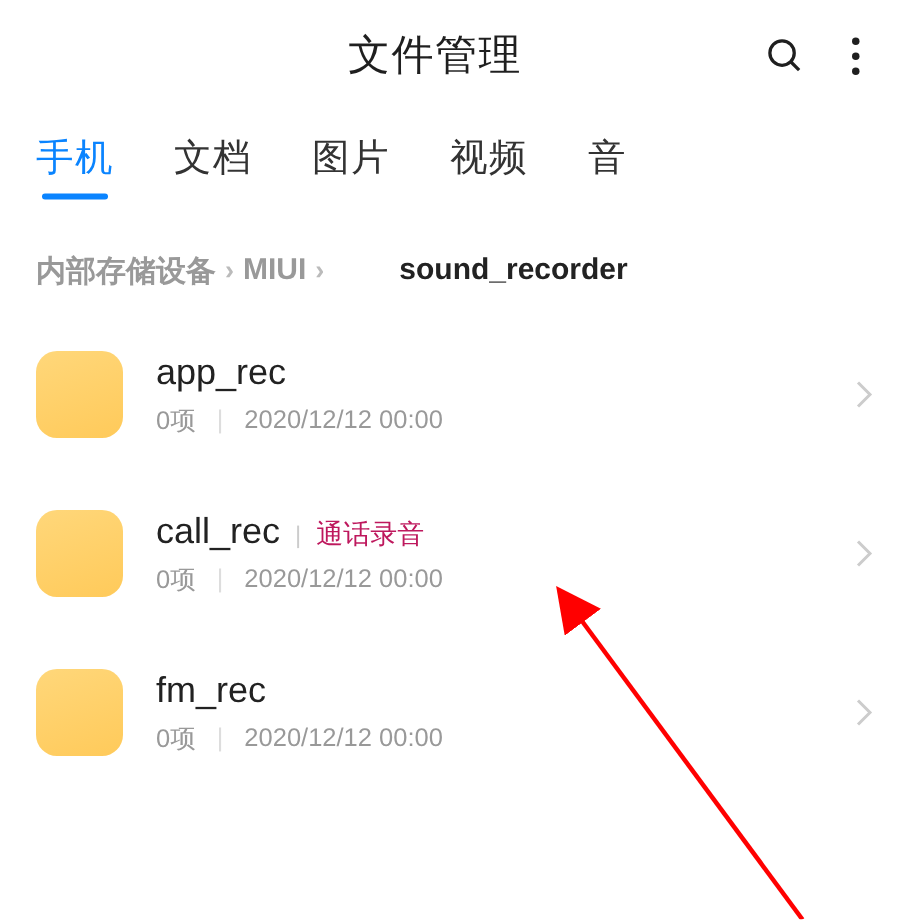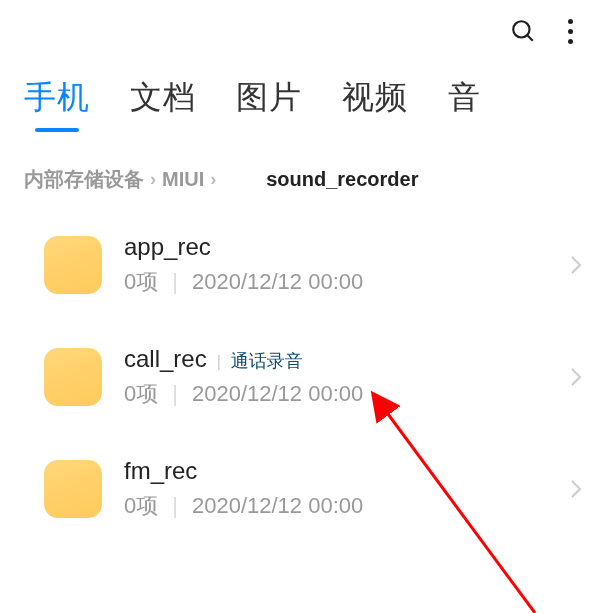--- a/index.html
+++ b/index.html
@@ -30,21 +30,21 @@
       align-items: center;
       gap: 22px;
     }
     .search-icon svg { width: 26px; height: 26px; display: block; }
     .more-icon { width: 24px; display: flex; flex-direction: column; align-items: center; gap: 5px; }
     .more-icon span { width: 5px; height: 5px; border-radius: 50%; background: #1f1f1f; }
     .tabs {
       display: flex;
       gap: 40px;
       padding: 18px 24px 10px 24px;
-      font-size: 32px;
+      font-size: 25px;
       color: #333;
       letter-spacing: 1px;
     }
     .tab { white-space: nowrap; }
     .tab.active {
       color: #0a84ff;
       font-weight: 500;
       position: relative;
     }
     .tab.active::after {
@@ -62,54 +62,55 @@
       display: flex;
       align-items: center;
       gap: 6px;
       padding: 36px 24px 8px 24px;
       font-size: 20px;
       color: #999;
       font-weight: bold;
     }
     .breadcrumb .current { color: #222; margin-left: 44px; }
     .breadcrumb .chev { color: #bbb; font-size: 18px; }
-    .list { padding: 8px 0 0 0; margin-left: 20px; }
+    .list { padding: 8px 0 0 0; }
     .list-item {
       display: flex;
       align-items: center;
       padding: 24px 20px 24px 24px;
       gap: 22px;
     }
     .folder-icon {
       width: 58px;
       height: 58px;
       border-radius: 14px;
       background: linear-gradient(160deg, #ffd77a 0%, #ffca5a 100%);
       flex-shrink: 0;
     }
     .item-body { flex: 1; display: flex; flex-direction: column; gap: 6px; min-width: 0; }
     .item-name-row { display: flex; align-items: baseline; gap: 10px; }
     .item-name { font-size: 24px; color: #222; font-weight: 400; }
     .item-tag-sep { color: #ccc; font-size: 16px; }
-    .item-tag { font-size: 18px; color: #0c4a6e; }
-    .item-meta { display: flex; align-items: center; gap: 14px; font-size: 22px; color: #999; }
+    .item-tag { font-size: 18px; color: #be185d; }
+    .item-meta { display: flex; align-items: center; gap: 14px; font-size: 17px; color: #999; }
     .item-meta .sep { color: #ddd; }
     .item-chevron { color: #ccc; flex-shrink: 0; }
     .item-chevron svg { width: 12px; height: 20px; display: block; }
     .arrow-line {
       position: absolute;
       pointer-events: none;
       top: 0; left: 0;
     }
   </style>
 </head>
 <body>
 
 <div class="header">
   <div style="width:50px"></div>
+  <div class="header-title">文件管理</div>
   <div class="header-actions">
     <div class="search-icon">
       <svg viewBox="0 0 24 24" fill="none" stroke="#1f1f1f" stroke-width="2">
           <circle cx="10.5" cy="10.5" r="7.5"></circle>
           <line x1="21" y1="21" x2="16" y2="16"></line>
         </svg>
     </div>
     <div class="more-icon">
       <span></span>
         <span></span>

